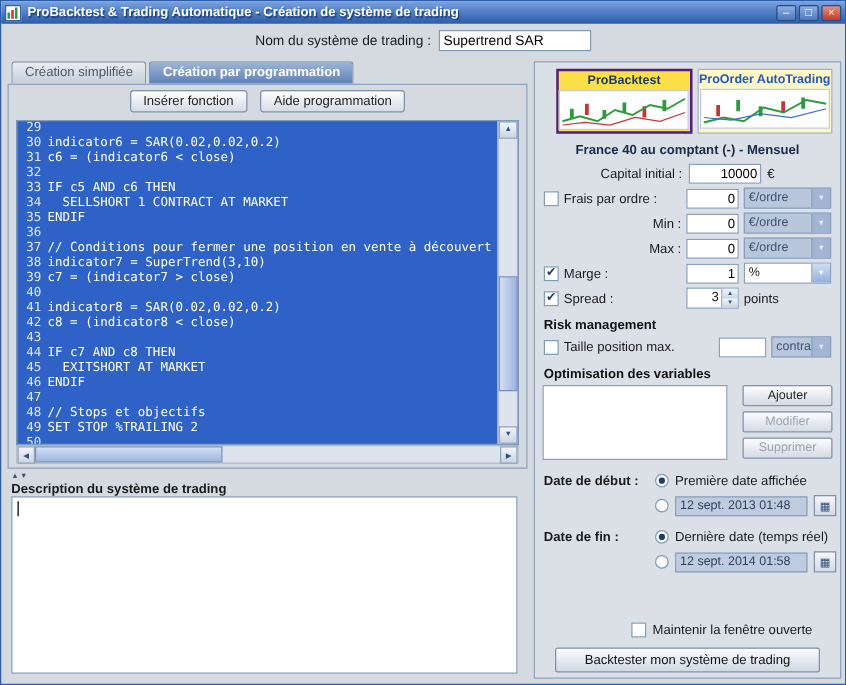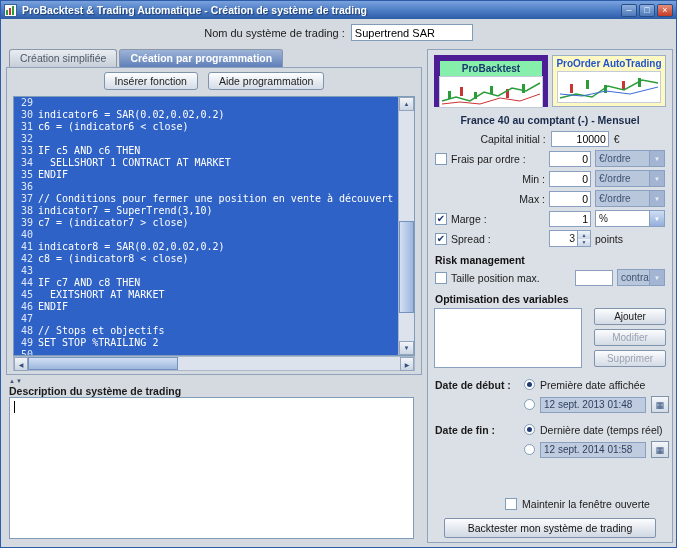--- a/index.html
+++ b/index.html
@@ -61,21 +61,21 @@
   .desc-area { position:absolute; left:8px; top:396px; width:405px; height:142px; background:#fff;
     border:1px solid #7f9db9; }
   .caret { position:absolute; left:4px; top:3px; width:1px; height:12px; background:#000; }
 
   
   .right-panel { position:absolute; left:426px; top:48px; width:246px; height:494px;
     border:1px solid #8fa3bd; background:#dbe0e7; padding:5px 6px; }
   .products { display:flex; gap:4px; }
   .prod-btn { width:114px; height:52px; display:flex; flex-direction:column; align-items:center;
     padding-top:2px; font-size:10px; font-weight:bold; }
-  .prod-btn.selected { border:6px solid #4c1d95; background:#86efac; color:#1a3a6b; }
+  .prod-btn.selected { border:2px solid #4c1d95; background:#fde047; color:#1a3a6b;margin-left:11px; }
   .prod-btn.plain { border:1px solid #9db0c8; background:#fef9c3; color:#2255cc; }
   .prod-chart { width:104px; height:32px; background:#fff; border:1px solid #c3ccd8; margin-top:2px; }
 
   .instrument { text-align:center; font-weight:bold; color:#1a2a4a; margin-top:7px; font-size:10.5px; }
   .capital-row { display:flex; justify-content:center; align-items:center; gap:5px; margin-top:5px; }
   .section-title { font-weight:bold; font-size:10.5px; margin:7px 0 3px 1px; color:#111; }
 
   .param-row { display:flex; align-items:center; gap:4px; margin:3px 1px; height:17px; }
   .flex1 { flex:1; }
   .lab-r { text-align:right; }

